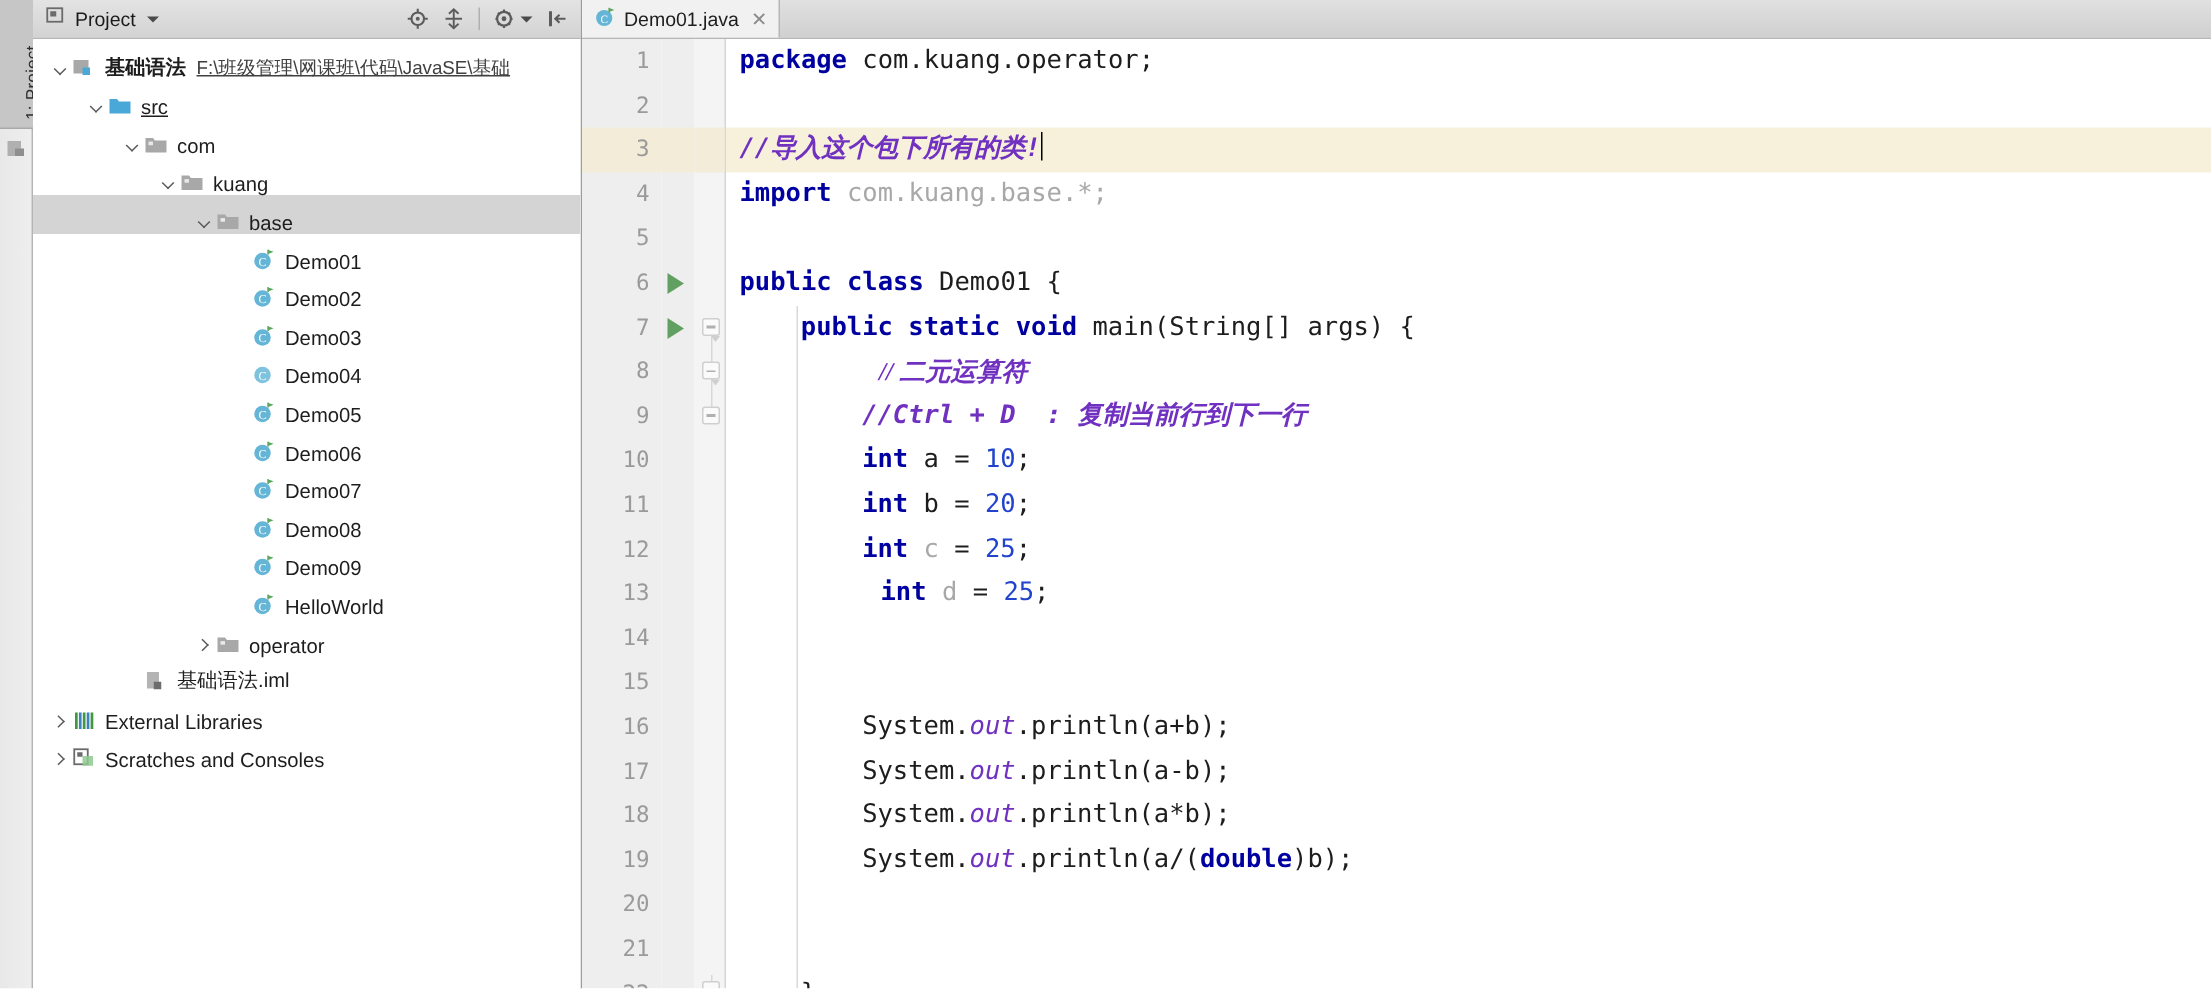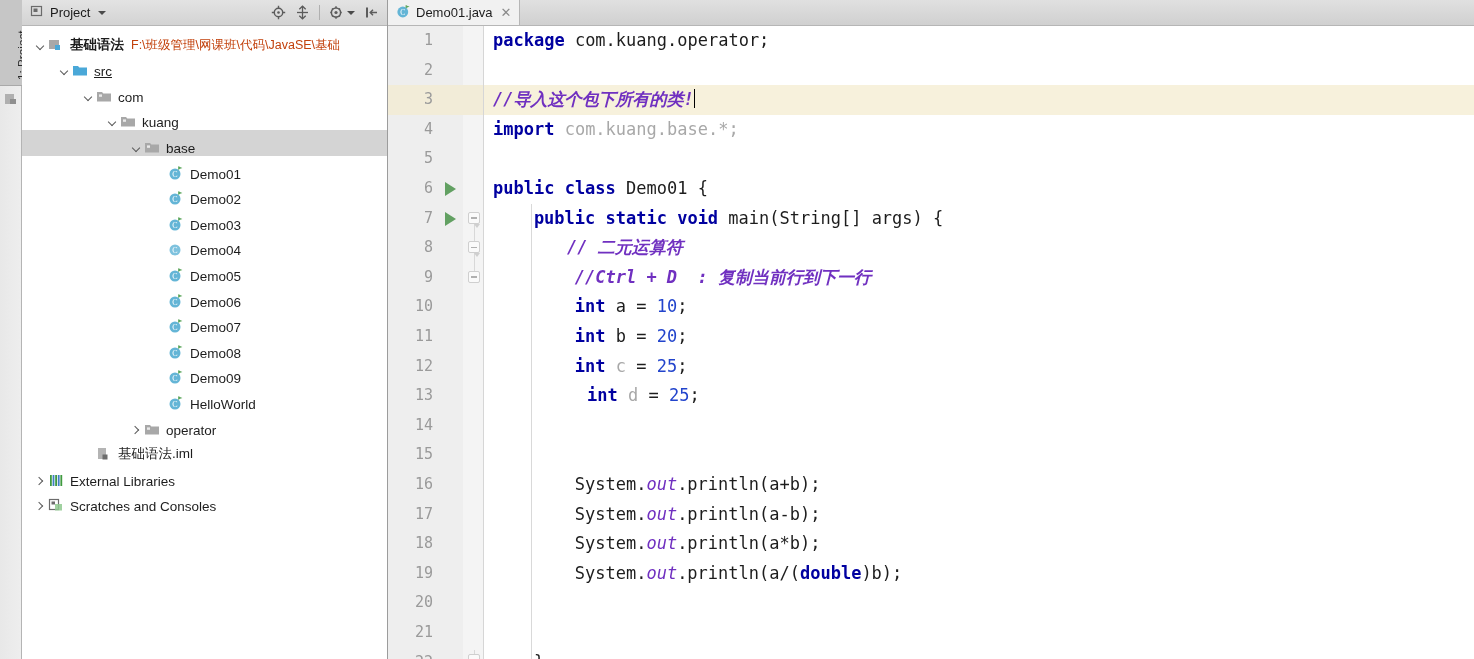--- a/index.html
+++ b/index.html
@@ -75,21 +75,21 @@
   .chev::before {
     content:""; position:absolute; left:1px; top:1px;
     width:5px; height:5px;
     border-right:1.6px solid #5a5a5a; border-bottom:1.6px solid #5a5a5a;
     transform: rotate(45deg);
   }
   .chev.right::before { transform: rotate(-45deg); left:0px; top:1px; }
   .ticon { flex:0 0 auto; margin-right:5px; display:flex; align-items:center; }
   .tlabel { font-size:13.5px; }
   .tlabel.bold { font-weight:700; }
-  .tpath { font-size:12.5px; color:#c2410c; margin-left:7px; }
+  .tpath { font-size:12.5px; color:#404040; margin-left:7px;text-decoration:underline; }
 
   
   .editor-area { flex: 1; height: 659px; display: flex; flex-direction: column; background:#fff; min-width:0; }
   .tabbar {
     height: 26px; flex: 0 0 26px;
     background: linear-gradient(to bottom,#e0e0e0,#d0d0d0);
     border-bottom: 1px solid #b6b6b6;
     display: flex; align-items: stretch;
   }
   .etab {
@@ -502,21 +502,21 @@
         </div>
       <div class="codecol" id="codecol">
           <div class="caret-band" style="top: 59.2px;"></div>
           <div class="codeline" style="top: 0px; left: 9px;"><span class="kw">package</span><span class="plain"> com.kuang.operator;</span></div>
           <div class="codeline" style="top: 29.6px; left: 9px;"></div>
           <div class="codeline" style="top: 59.2px; left: 9px;"><span class="cmt">//导入这个包下所有的类!</span><span class="text-caret"></span></div>
           <div class="codeline" style="top: 88.8px; left: 9px;"><span class="kw">import</span><span class="dim"> com.kuang.base.*;</span></div>
           <div class="codeline" style="top: 118.4px; left: 9px;"></div>
           <div class="codeline" style="top: 148px; left: 9px;"><span class="kw">public class</span><span class="plain"> Demo01 {</span></div>
           <div class="codeline" style="top: 177.6px; left: 49.88px;"><span class="kw">public static void</span><span class="plain"> main(String[] args) {</span></div>
-          <div class="codeline" style="top: 207.2px; left: 83px;"><span class="cmt">// 二元运算符</span></div>
+          <div class="codeline" style="top: 207.2px; left: 102px; font-family: Liberation Serif, serif;"><span class="cmt">// 二元运算符</span></div>
           <div class="codeline" style="top: 236.8px; left: 90.76px;"><span class="cmt">//Ctrl + D  : 复制当前行到下一行</span></div>
           <div class="codeline" style="top: 266.4px; left: 90.76px;"><span class="kw">int</span><span class="plain"> a = </span><span class="num">10</span><span class="plain">;</span></div>
           <div class="codeline" style="top: 296px; left: 90.76px;"><span class="kw">int</span><span class="plain"> b = </span><span class="num">20</span><span class="plain">;</span></div>
           <div class="codeline" style="top: 325.6px; left: 90.76px;"><span class="kw">int</span><span class="dim"> c</span><span class="plain"> = </span><span class="num">25</span><span class="plain">;</span></div>
           <div class="codeline" style="top: 355.2px; left: 103px;"><span class="kw">int</span><span class="dim"> d</span><span class="plain"> = </span><span class="num">25</span><span class="plain">;</span></div>
           <div class="codeline" style="top: 384.8px; left: 9px;"></div>
           <div class="codeline" style="top: 414.4px; left: 9px;"></div>
           <div class="codeline" style="top: 444px; left: 90.76px;"><span class="plain">System.</span><span class="stat">out</span><span class="plain">.println(a+b);</span></div>
           <div class="codeline" style="top: 473.6px; left: 90.76px;"><span class="plain">System.</span><span class="stat">out</span><span class="plain">.println(a-b);</span></div>
           <div class="codeline" style="top: 503.2px; left: 90.76px;"><span class="plain">System.</span><span class="stat">out</span><span class="plain">.println(a*b);</span></div>

